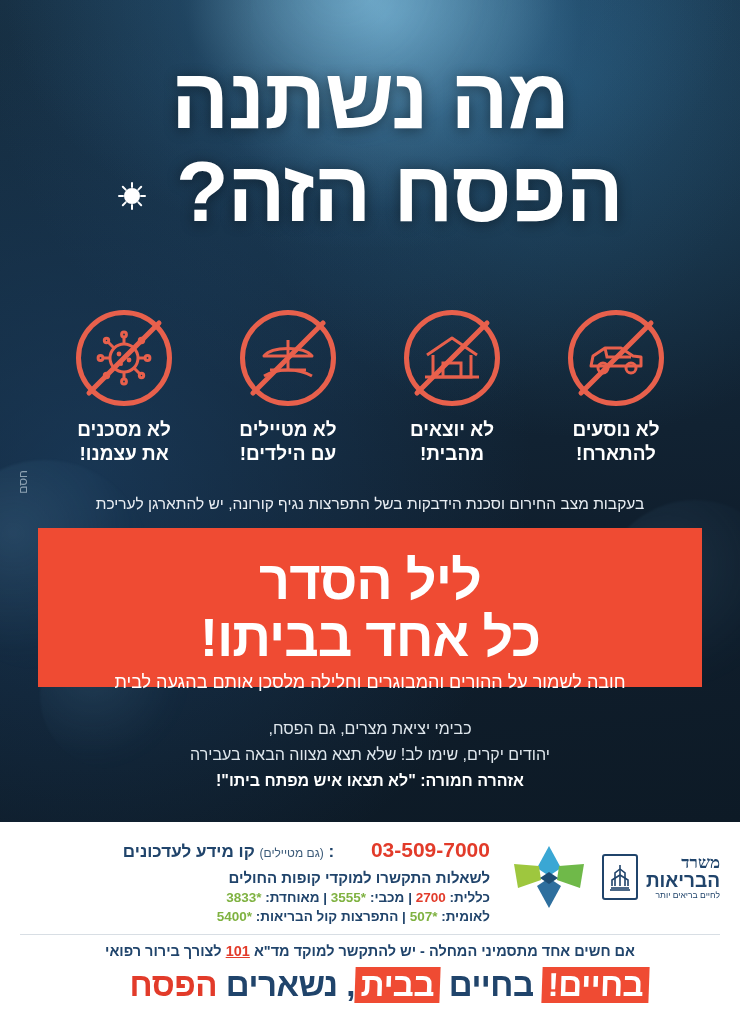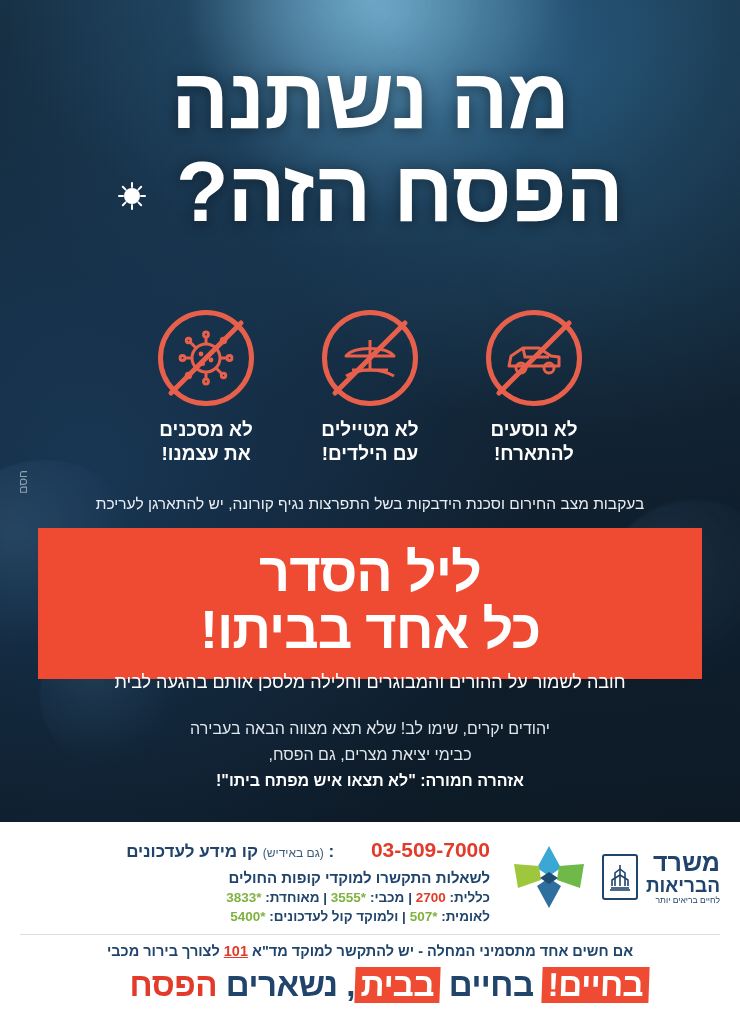--- a/index.html
+++ b/index.html
@@ -143,21 +143,21 @@
     transform: rotate(180deg);
     opacity: .85;
   }
 
   
   .red-banner {
     position: absolute;
     top: 528px;
     left: 38px; right: 38px;
     background: #ef4b33;
-    padding: 16px 10px 22px 10px;
+    padding: 24px 10px 22px 10px;
     text-align: center;
   }
   .red-banner .b1 {
     color: #ffffff;
     font-size: 54px;
     font-weight: bold;
     line-height: 1.05;
     letter-spacing: -1px;
   }
   .red-banner .b2 {
@@ -212,21 +212,21 @@
   .moh-logo { display: flex; flex-direction: row; align-items: center; gap: 8px; }
   .moh-emblem {
     width: 36px; height: 46px;
     border: 2px solid #20446b;
     border-radius: 3px;
     position: relative;
     display: flex; align-items: center; justify-content: center;
   }
   .moh-emblem svg { display:block; }
   .moh-text { text-align: right; line-height: 1.05; }
-  .moh-text .t1 { color: #20446b; font-size: 25px; font-weight: bold; }
+  .moh-text .t1 { color: #20446b; font-size: 17px; font-weight: bold; font-family: Liberation Serif, serif; }
   .moh-text .t2 { color: #20446b; font-size: 19px; font-weight: bold; }
   .moh-text .t3 { color: #20446b; font-size: 8.5px; margin-top: 0; }
   .star-logo { width: 86px; height: 70px; }
 
   .contact { text-align: right; flex: 1; padding-right: 6px; }
   .contact .hotline {
     color: #20446b;
     font-size: 17px;
     font-weight: bold;
     line-height: 1.3;
@@ -316,20 +316,33 @@
             <path d="M18 10 L20 19 L44 19"></path>
             <circle cx="16" cy="30" r="5"></circle>
             <circle cx="44" cy="30" r="5"></circle>
           </svg>
         </div>
         <div class="icon-label">
           <span>לא נוסעים</span><br><span>להתארח!</span>
         </div>
       </div>
 
+      <div class="icon-item">
+        <div class="ban">
+          <svg width="58" height="46" viewBox="0 0 58 46" fill="none" stroke="#e8604c" stroke-width="3">
+            <path d="M4 20 L29 3 L54 20" stroke-linejoin="round"></path>
+            <path d="M10 20 L10 42 L48 42 L48 20"></path>
+            <path d="M2 42 L56 42"></path>
+            <path d="M20 42 L20 28 L38 28 L38 42"></path>
+          </svg>
+        </div>
+        <div class="icon-label">
+          <span>לא יוצאים</span><br><span>מהבית!</span>
+        </div>
+      </div>
 
       <div class="icon-item">
         <div class="ban">
           <svg width="60" height="44" viewBox="0 0 60 44" fill="none" stroke="#e8604c" stroke-width="3">
             <path d="M30 4 L30 14"></path>
             <path d="M6 20 C14 10, 46 10, 54 20 Z" stroke-linejoin="round"></path>
             <path d="M30 14 L30 34"></path>
             <path d="M12 34 L48 34"></path>
             <path d="M6 40 C20 32, 40 32, 54 40"></path>
           </svg>
@@ -376,22 +389,22 @@
     <div class="lead">בעקבות מצב החירום וסכנת הידבקות בשל התפרצות נגיף קורונה, יש להתארגן לעריכת</div>
 
     <div class="red-banner">
       <div class="b1">ליל הסדר</div>
       <div class="b2">כל אחד בביתו!</div>
     </div>
 
     <div class="subline">חובה לשמור על ההורים והמבוגרים וחלילה מלסכן אותם בהגעה לבית</div>
 
     <div class="paragraph">
+      <div>כבימי יציאת מצרים, גם הפסח,</div>
       <div>יהודים יקרים, שימו לב! שלא תצא מצווה הבאה בעבירה</div>
-      <div>כבימי יציאת מצרים, גם הפסח,</div>
       <div class="warn">אזהרה חמורה: "לא תצאו איש מפתח ביתו"!</div>
     </div>
   </div>
 
   <div class="footer">
 
     <div class="footer-top">
 
       <div class="logos">
         <div class="moh-logo">
@@ -421,50 +434,50 @@
             <polygon points="78,22 53,24 51,38 74,46" fill="#6fb949"></polygon>
             <polygon points="43,30 52,36 43,42 34,36" fill="#1d4d73"></polygon>
           </svg>
         </div>
       </div>
 
       <div class="contact">
         <div class="hotline">
           <span class="num">03-509-7000</span>
           <span>:</span>
-          <span class="small">(גם באידיש)</span>
+          <span class="small">(גם מטיילים)</span>
           <span>קו מידע לעדכונים</span>
         </div>
 
         <div class="kupot-title">לשאלות התקשרו למוקדי קופות החולים</div>
 
         <div class="kupot-line">
           <span>כללית</span>:
           <span class="num">2700</span>
           <span>|</span>
           <span>מכבי</span>:
           <span class="star">*3555</span>
           <span>|</span>
           <span>מאוחדת</span>:
           <span class="star">*3833</span>
         </div>
 
         <div class="kupot-line">
           <span>לאומית</span>:
           <span class="star">*507</span>
           <span>|</span>
-          <span>ולמוקד קול לעדכונים</span>:
+          <span>התפרצות קול הבריאות</span>:
           <span class="star">*5400</span>
         </div>
       </div>
 
     </div>
 
     <div class="footer-note">
-      <span>אם חשים אחד מתסמיני המחלה - יש להתקשר למוקד מד"א </span><span class="hl">101</span><span> לצורך בירור מכבי</span>
+      <span>אם חשים אחד מתסמיני המחלה - יש להתקשר למוקד מד"א </span><span class="hl">101</span><span> לצורך בירור רפואי</span>
     </div>
 
     <div class="slogan">
       <span class="hl-red">בחיים!</span><span class="blue"> בחיים </span><span class="hl-red">בבית</span><span class="blue">, נשארים </span><span class="red">הפסח</span>
     </div>
 
   </div>
 </div>
 
 </body></html>

